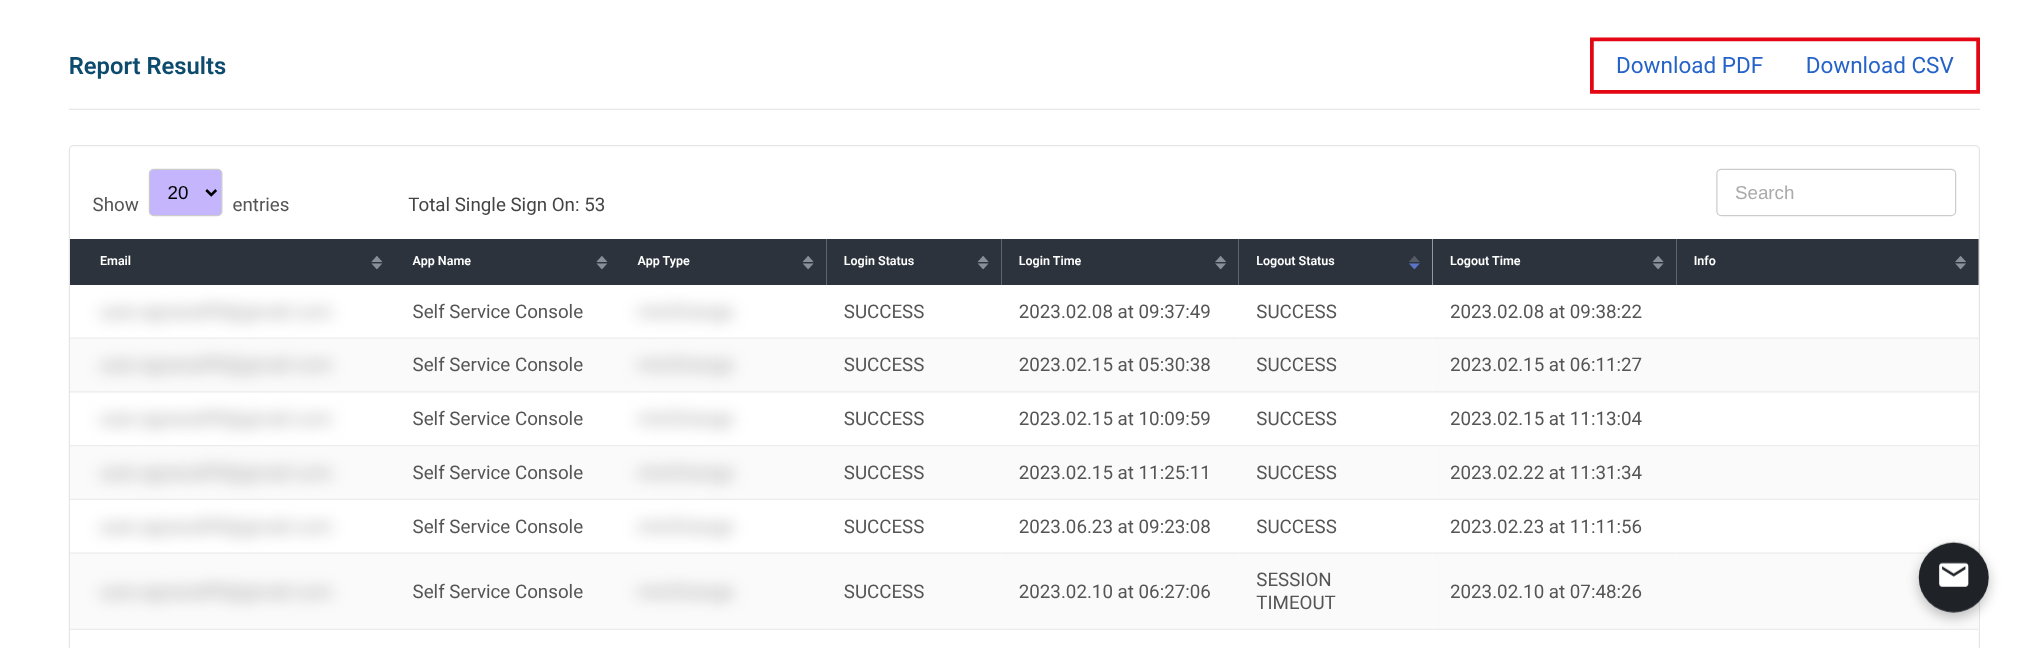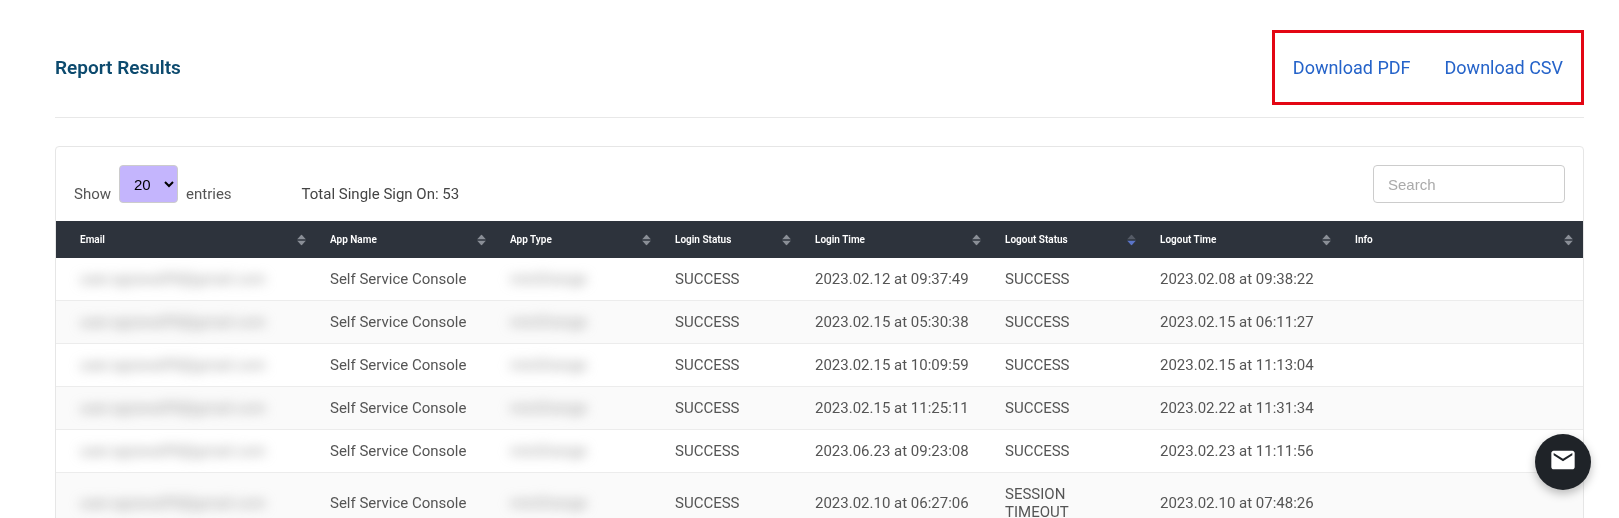--- a/index.html
+++ b/index.html
@@ -16,21 +16,21 @@
       justify-content: space-between;
       align-items: center;
       margin-bottom: 12px;
     }
     .page-title { font-size: 19px; font-weight: 600; color: #0c4a6e; }
     .dl-box {
       display: flex;
       align-items: flex-start;
       gap: 34px;
       border: 3px solid #e30613;
-      padding: 24px 18px;
+      padding: 9px 18px;
     }
     .dl-link {
       color: #2563c9;
       font-size: 18px;
       text-decoration: none;
       cursor: pointer;
     }
     .hr-line { border: none; border-top: 1px solid #e8e8e8; margin-bottom: 28px; }
     .card {
       border: 1px solid #e6e6e6;
@@ -47,21 +47,21 @@
     .controls-row .show-text { color: #555; }
     .page-size-select {
       height: 38px;
       border: 1px solid #ccc;
       border-radius: 4px;
       padding: 0 10px;
       font-size: 15px;
       cursor: pointer;
       background: #c4b5fd;
     }
-    .total-text { margin-left: 62px; color: #444; }
+    .total-text { margin-left: 87px; color: #444; }
     .spacer { flex: 1; }
     .search-input {
       height: 38px;
       width: 192px;
       border: 1px solid #ccc;
       border-radius: 4px;
       padding: 0 14px;
       font-size: 15px;
       color: #555;
     }
@@ -245,21 +245,21 @@
       <tbody id="table-body">
           <tr>
     <td>
               <div class="blur-cell">user.agrawal99@gmail.com</div>
             </td>
     <td>Self Service Console</td>
     <td>
               <div class="blur-cell">miniOrange</div>
             </td>
     <td>SUCCESS</td>
-    <td>2023.02.12 at 09:37:49</td>
+    <td>2023.02.08 at 09:37:49</td>
     <td>SUCCESS</td>
     <td>2023.02.08 at 09:38:22</td>
     <td></td>
   </tr>
           <tr>
     <td>
               <div class="blur-cell">user.agrawal99@gmail.com</div>
             </td>
     <td>Self Service Console</td>
     <td>

